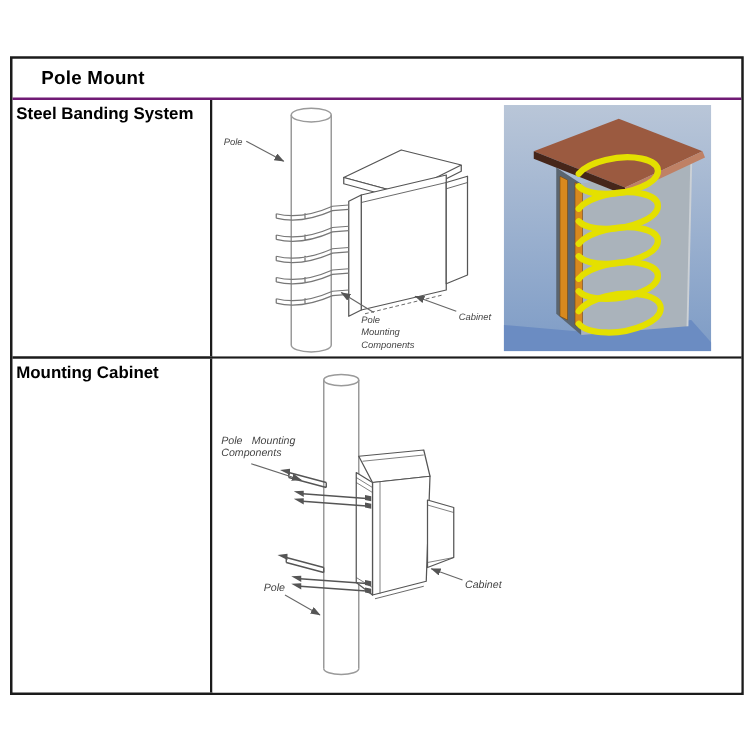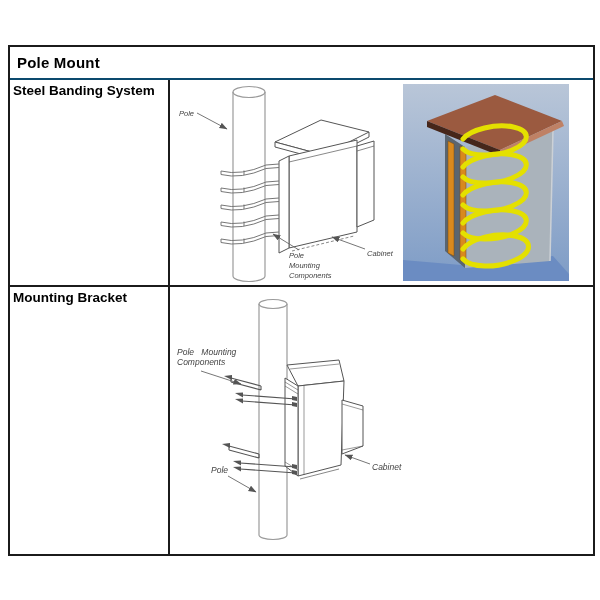--- a/index.html
+++ b/index.html
@@ -7,22 +7,22 @@
   .page {
     position:relative; width:600px; height:600px; background:#ffffff;
     font-family:"Liberation Sans", sans-serif; overflow:hidden;
   }
   .doc-table {
     position:absolute; left:8px; top:45px; width:587px; height:511px;
     border:2px solid #1b1b1b; background:#fff;
     display:flex; flex-direction:column;
   }
   .header-row {
-    height:33px; border-bottom:2px solid #0c4a6e;
-    display:flex; align-items:center; padding-left:7px;text-align:center;
+    height:33px; border-bottom:2px solid #701a75;
+    display:flex; align-items:center; padding-left:23px;text-align:center;
   }
   .header-title { font-size:15px; font-weight:bold; color:#000; letter-spacing:0.2px; }
   .body-row { display:flex; width:100%; }
   .body-row.first  { height:207px; border-bottom:2px solid #1b1b1b;justify-content:flex-end; }
   .body-row.second { flex:1; }
   .label-cell {
     width:160px; border-right:2px solid #1b1b1b;
     padding:3px 4px 0 3px; font-size:13.5px; font-weight:bold; color:#000;
     line-height:1.15;
   }
@@ -120,21 +120,21 @@
             <path d="M60,111 A33,14 -8 1 1 60,121"></path>
             <path d="M60,139 A33,14 -8 1 1 60,149"></path>
             <path d="M60,165 A34,15 -8 1 1 60,175"></path>
           </g>
         </svg>
       </div>
     </div>
 
     <div class="body-row second">
       <div class="label-cell">
-        <span>Mounting Bracket</span>
+        <span>Mounting Cabinet</span>
       </div>
       <div class="content-cell">
 
         <svg class="diagram-svg second" width="270" height="256" viewBox="0 0 270 256">
           <defs>
             <marker id="arrB" markerWidth="9" markerHeight="8" refX="7.5" refY="3" orient="auto" markerUnits="userSpaceOnUse">
               <path d="M0,0 L8,3 L0,6 Z" fill="#555"></path>
             </marker>
           </defs>
 

